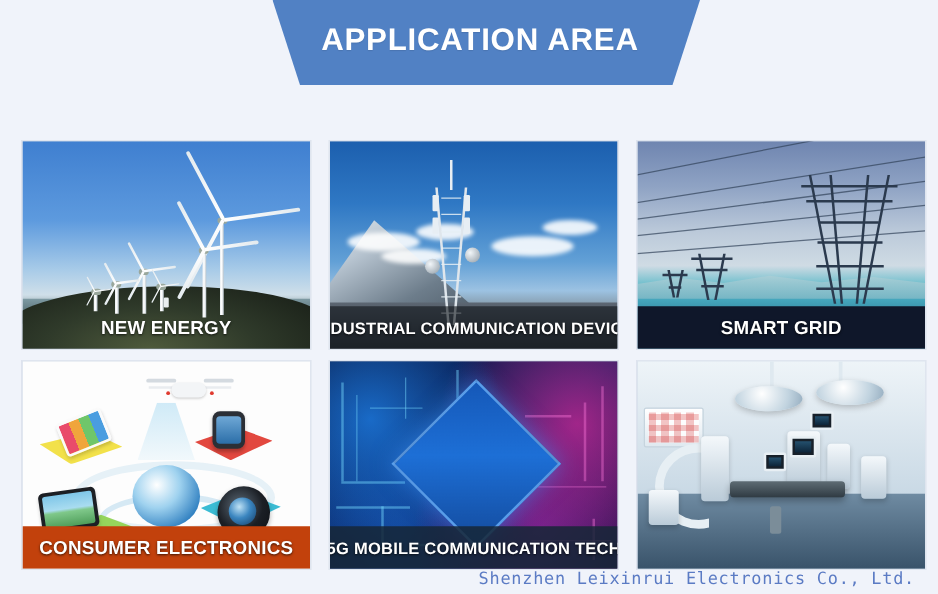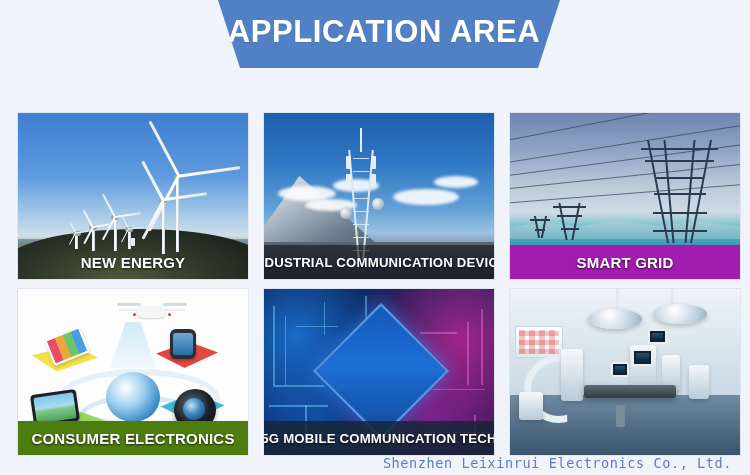--- a/index.html
+++ b/index.html
@@ -15,21 +15,21 @@
     position:absolute;left:0;top:0;width:750px;height:96px;
   }
   .banner{
     position:absolute;left:208px;top:0;width:352px;height:68px;
     background:#5181c4;
     clip-path:polygon(10px 0, 352px 0, 330px 68px, 32px 68px);
   }
   .banner-title{
     position:absolute;left:208px;top:0;width:352px;height:68px;
     display:flex;align-items:center;justify-content:center;
-    color:#ffffff;font-size:31px;font-weight:bold;
+    color:#ffffff;font-size:25px;font-weight:bold;
     letter-spacing:0.6px;
     padding-bottom:4px;box-sizing:border-box;
     text-shadow:0 1px 1px rgba(0,0,0,.10);
   }
 
   
   .grid{
     position:absolute;left:17px;top:112px;
     width:716px;height:344px;
     display:grid;
@@ -49,23 +49,23 @@
     position:absolute;left:0;right:0;bottom:0;
     height:34px;
     display:flex;align-items:center;justify-content:center;
     color:#ffffff;
     font-size:15px;font-weight:bold;
     letter-spacing:.2px;
     text-shadow:0 1px 2px rgba(0,0,0,.75);
     white-space:nowrap;
   }
   .cap-shrink{font-size:13.2px;}
-  .cap-navy{background:#a21caf;}
+  .cap-navy{background:#0f172a;}
   .cap-navy-soft{background:rgba(22,38,55,.86);text-align:center;}
-  .cap-gray{background:#4d7c0f;}
+  .cap-gray{background:#c2410c;}
   .cap-dark{background:rgba(18,22,28,.62);}
   .cap-none{background:transparent;}
 
   
   .s1{background:linear-gradient(#3f7fd0 0%,#5d9ade 38%,#a8cbe8 62%,#cfdfe9 74%,#9fb0b6 79%,#5c6f72 86%,#2d3a33 100%);}
   .s1 .sea{position:absolute;left:0;right:0;top:76%;height:12%;background:linear-gradient(#7e9aa3,#42575c);}
   .s1 .ridge{position:absolute;left:-6%;right:-6%;bottom:0;height:30%;
     background:radial-gradient(60% 120% at 45% 100%, #4e5a3c 0%, #2f3a2a 55%, #1d241b 100%);
     border-radius:52% 48% 0 0 / 70% 60% 0 0;}
   .turb{position:absolute;}

